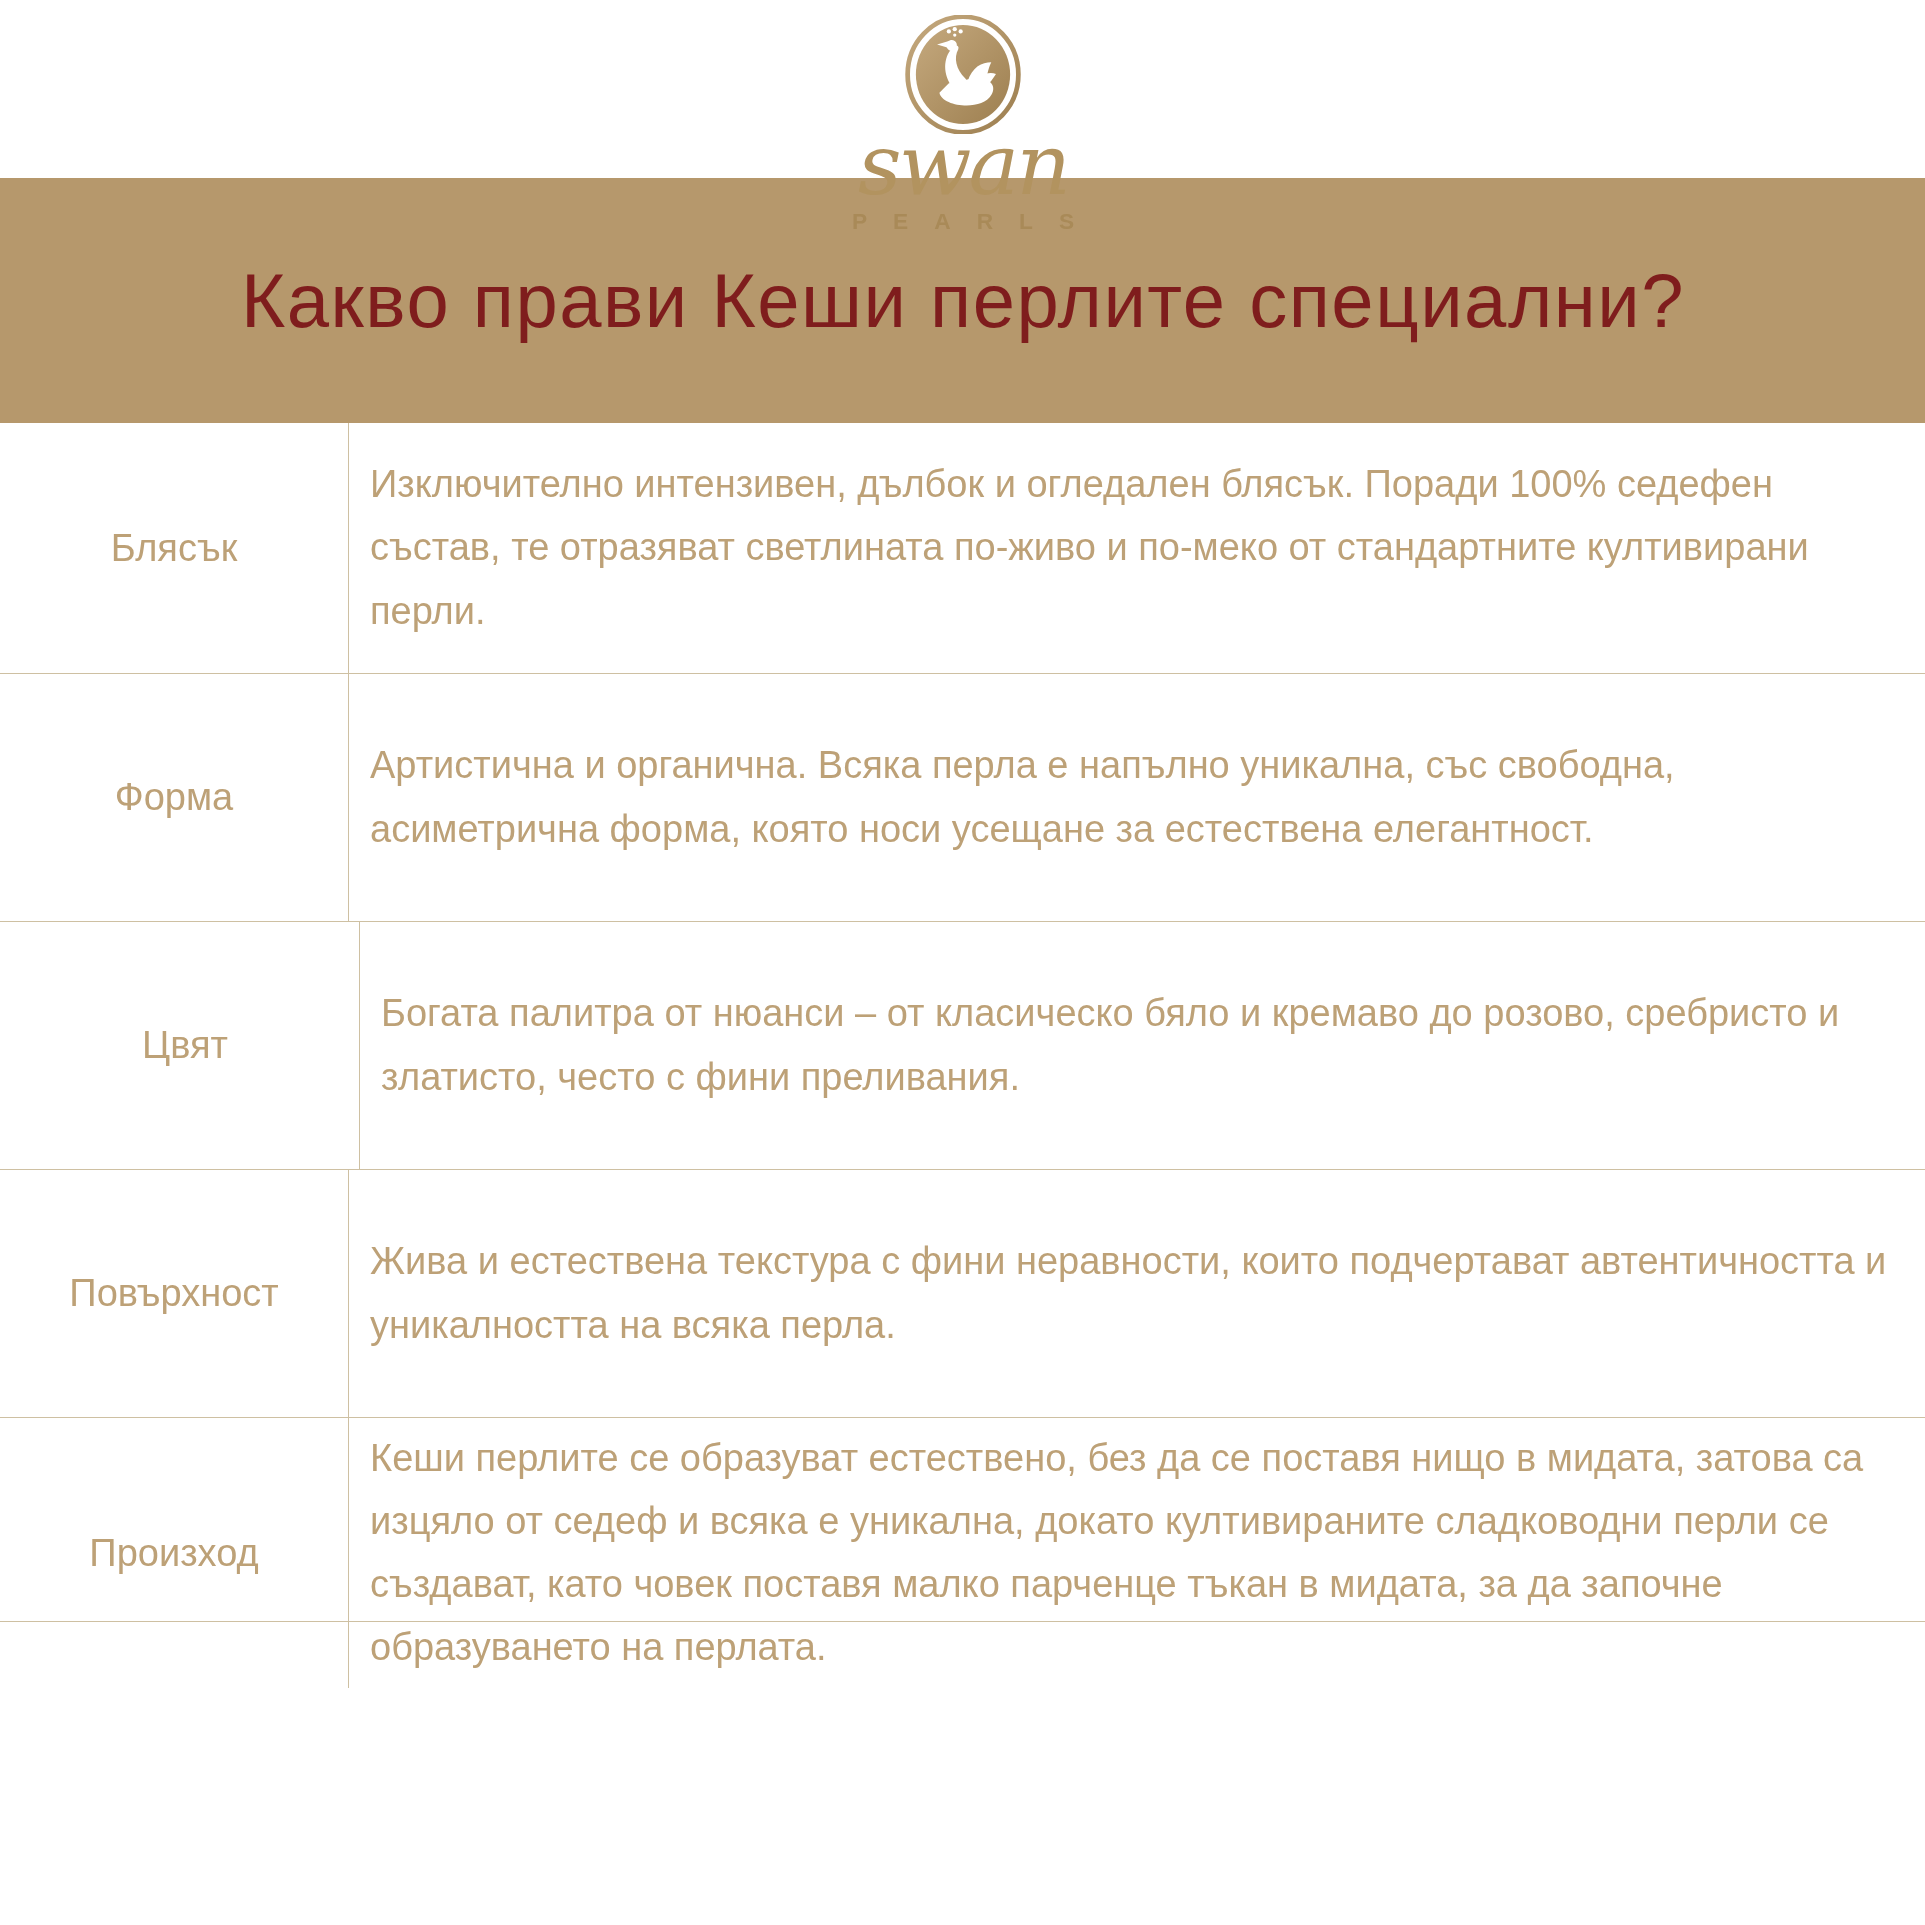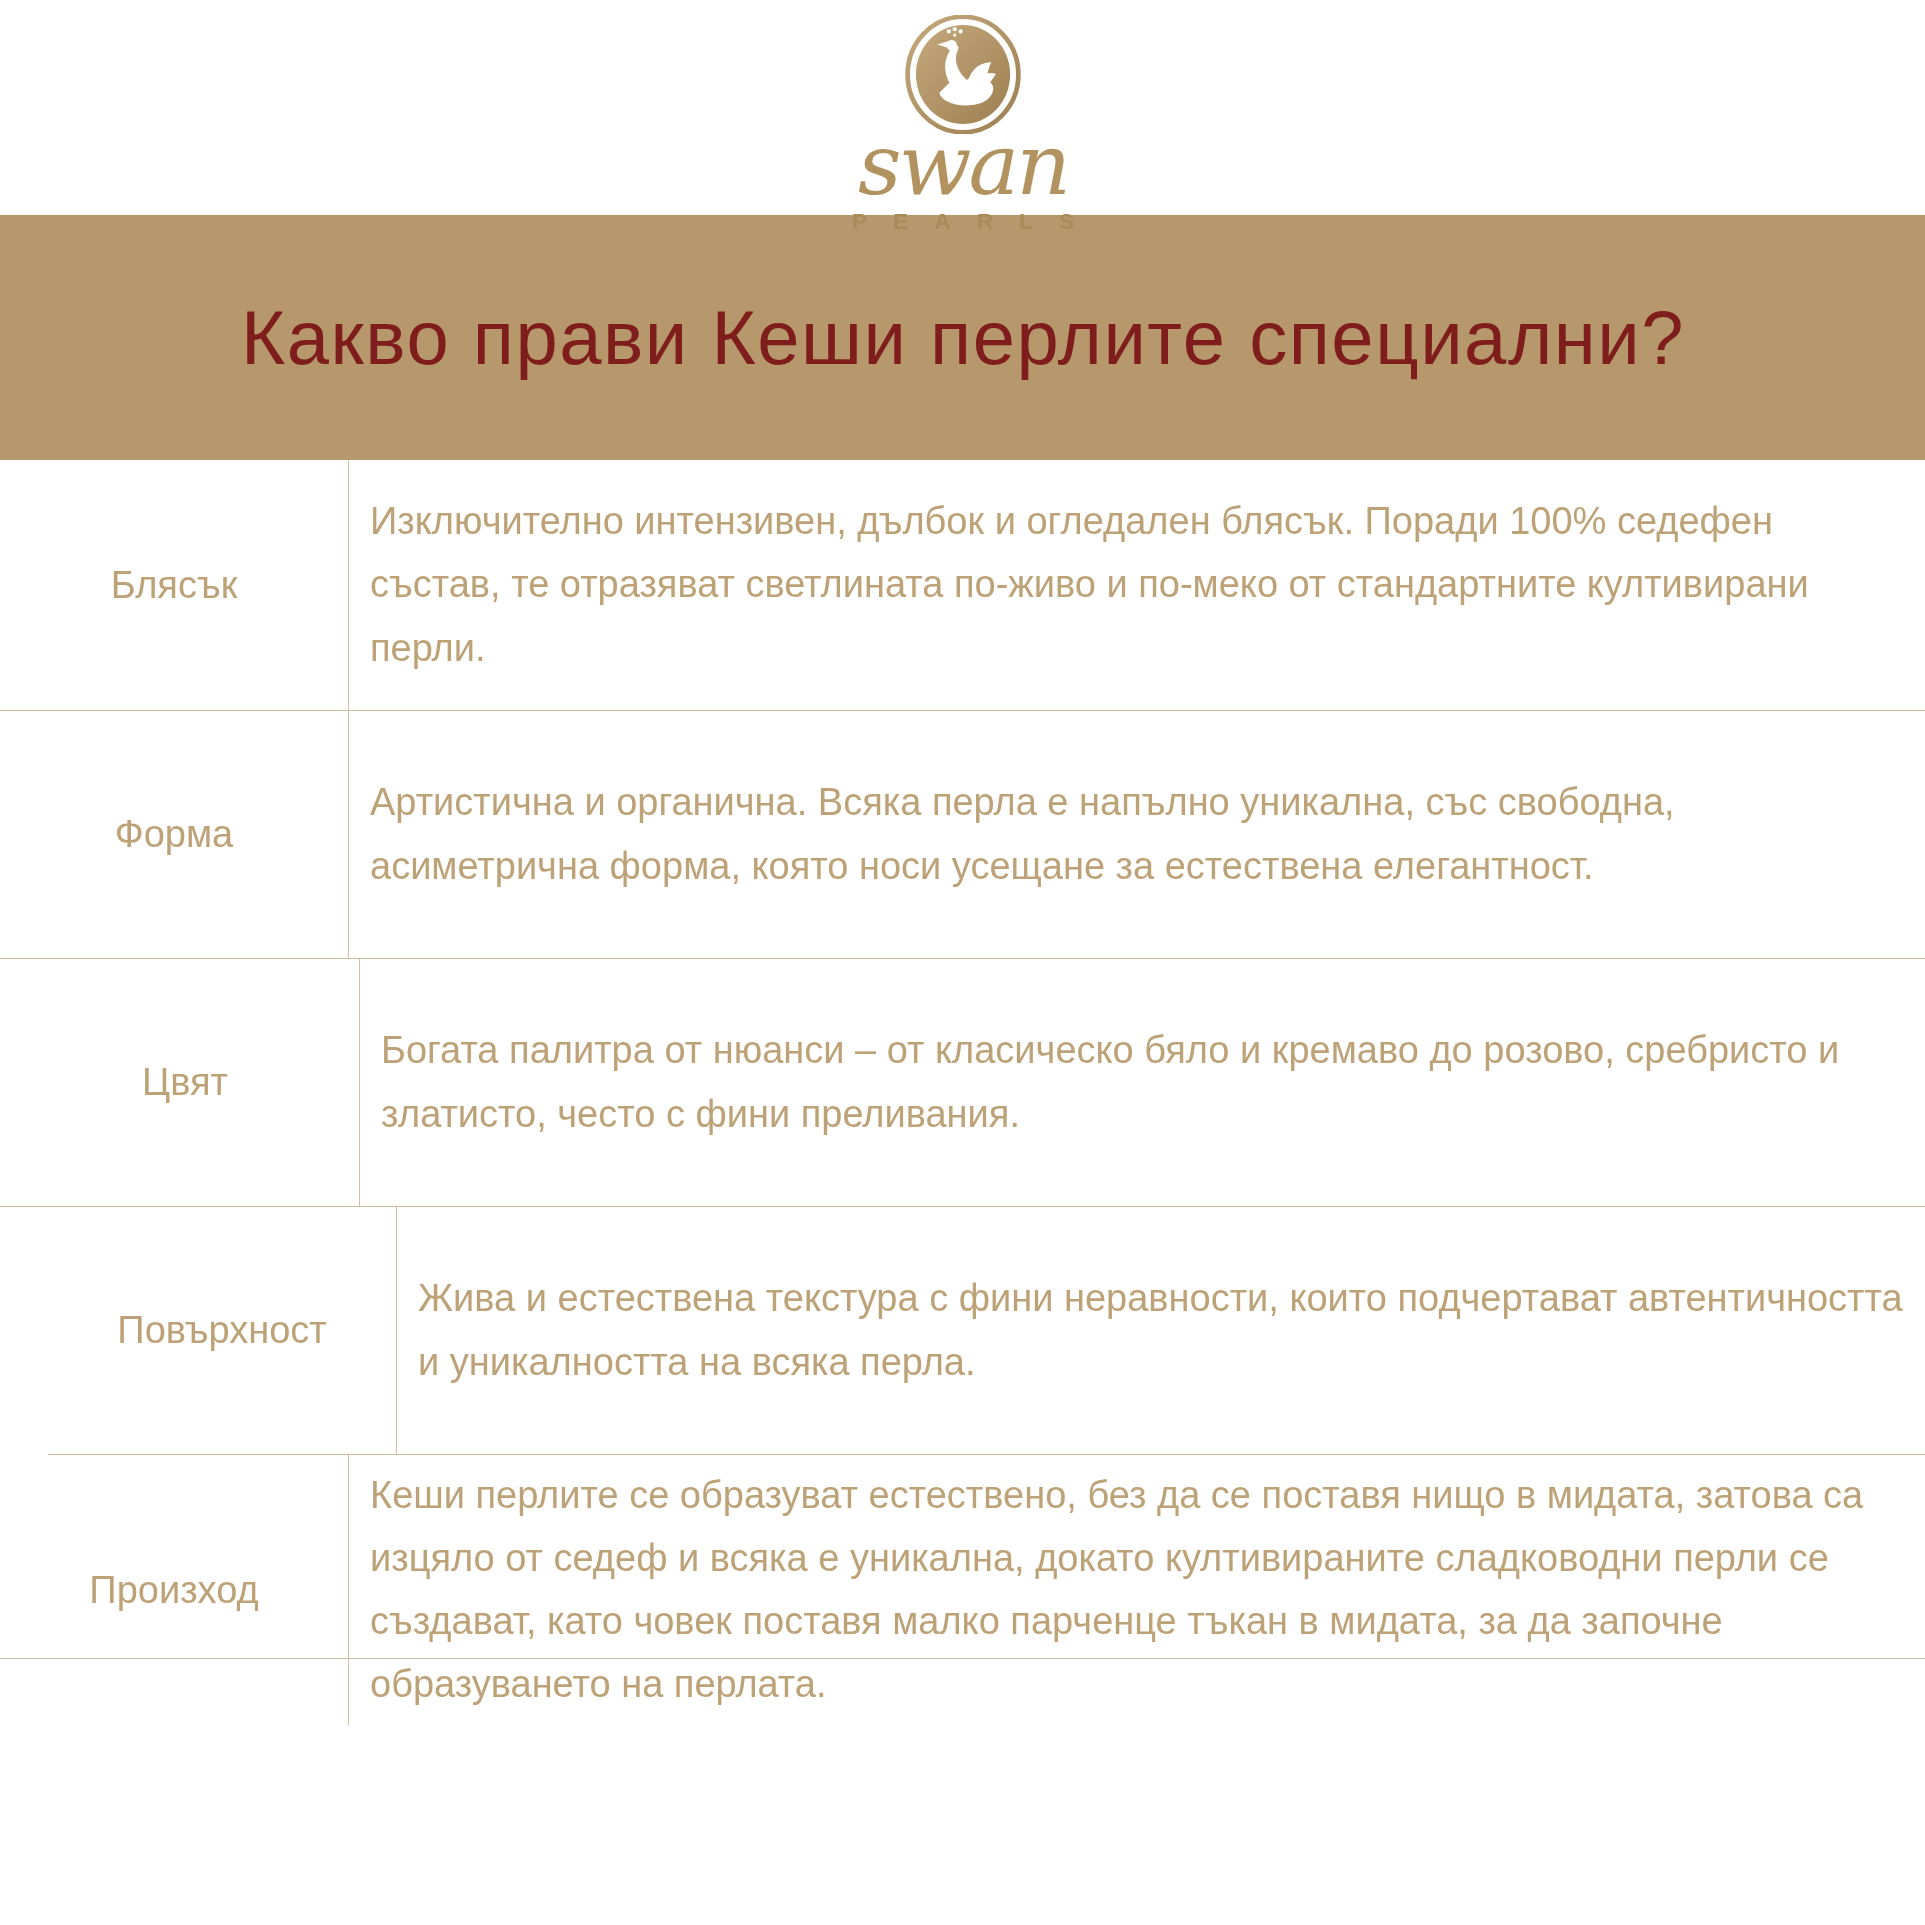--- a/index.html
+++ b/index.html
@@ -2,21 +2,21 @@
 <html style="font-size:12px"><head>
 <meta charset="utf-8">
 <style>
   html,body{margin:0;padding:0;}
   body{
     width:1926px;height:1926px;overflow:hidden;background:#ffffff;
     font-family:"Liberation Sans",sans-serif;
   }
   
   .logo-area{
-    height:215px;box-sizing:border-box;padding-top:15px;
+    height:178px;box-sizing:border-box;padding-top:15px;
     display:flex;flex-direction:column;align-items:center;justify-content:flex-start;
   }
   .logo-emblem{width:118px;height:119px;flex:0 0 auto;}
   .logo-script{
     font-family:"DejaVu Serif",serif;font-style:italic;font-weight:400;
     font-size:85px;line-height:0.82;color:#b2935f;margin-top:-4.5px;
     letter-spacing:-3px;
   }
   .logo-sub{
     margin-top:10.6px;font-size:22.7px;font-weight:600;color:#a98a58;
@@ -32,21 +32,21 @@
   }
   
   .spec-table{width:1926px;}
   .t-row{
     display:grid;grid-template-columns:349px 1fr;
     box-sizing:border-box;border-bottom:1.5px solid #cec0a2;
   }
   .t-row:nth-child(1){height:251px;}
   .t-row:nth-child(2){height:248px;}
   .t-row:nth-child(3){height:248px;padding-left:11px;}
-  .t-row:nth-child(4){height:248px;margin-left:48px;}
+  .t-row:nth-child(4){height:248px;}
   .t-row:nth-child(5){height:204px;}
   .t-row:nth-child(6){height:247px;}
   .t-row.t-sliver{height:6.8px;border-bottom:none;}
   .cell-label{
     display:flex;align-items:center;justify-content:center;text-align:left;
     color:#bda177;font-size:38px;border-right:1.5px solid #cec0a2;
     box-sizing:border-box;padding:0 7.6px;
   }
   .cell-text{
     display:flex;align-items:center;

